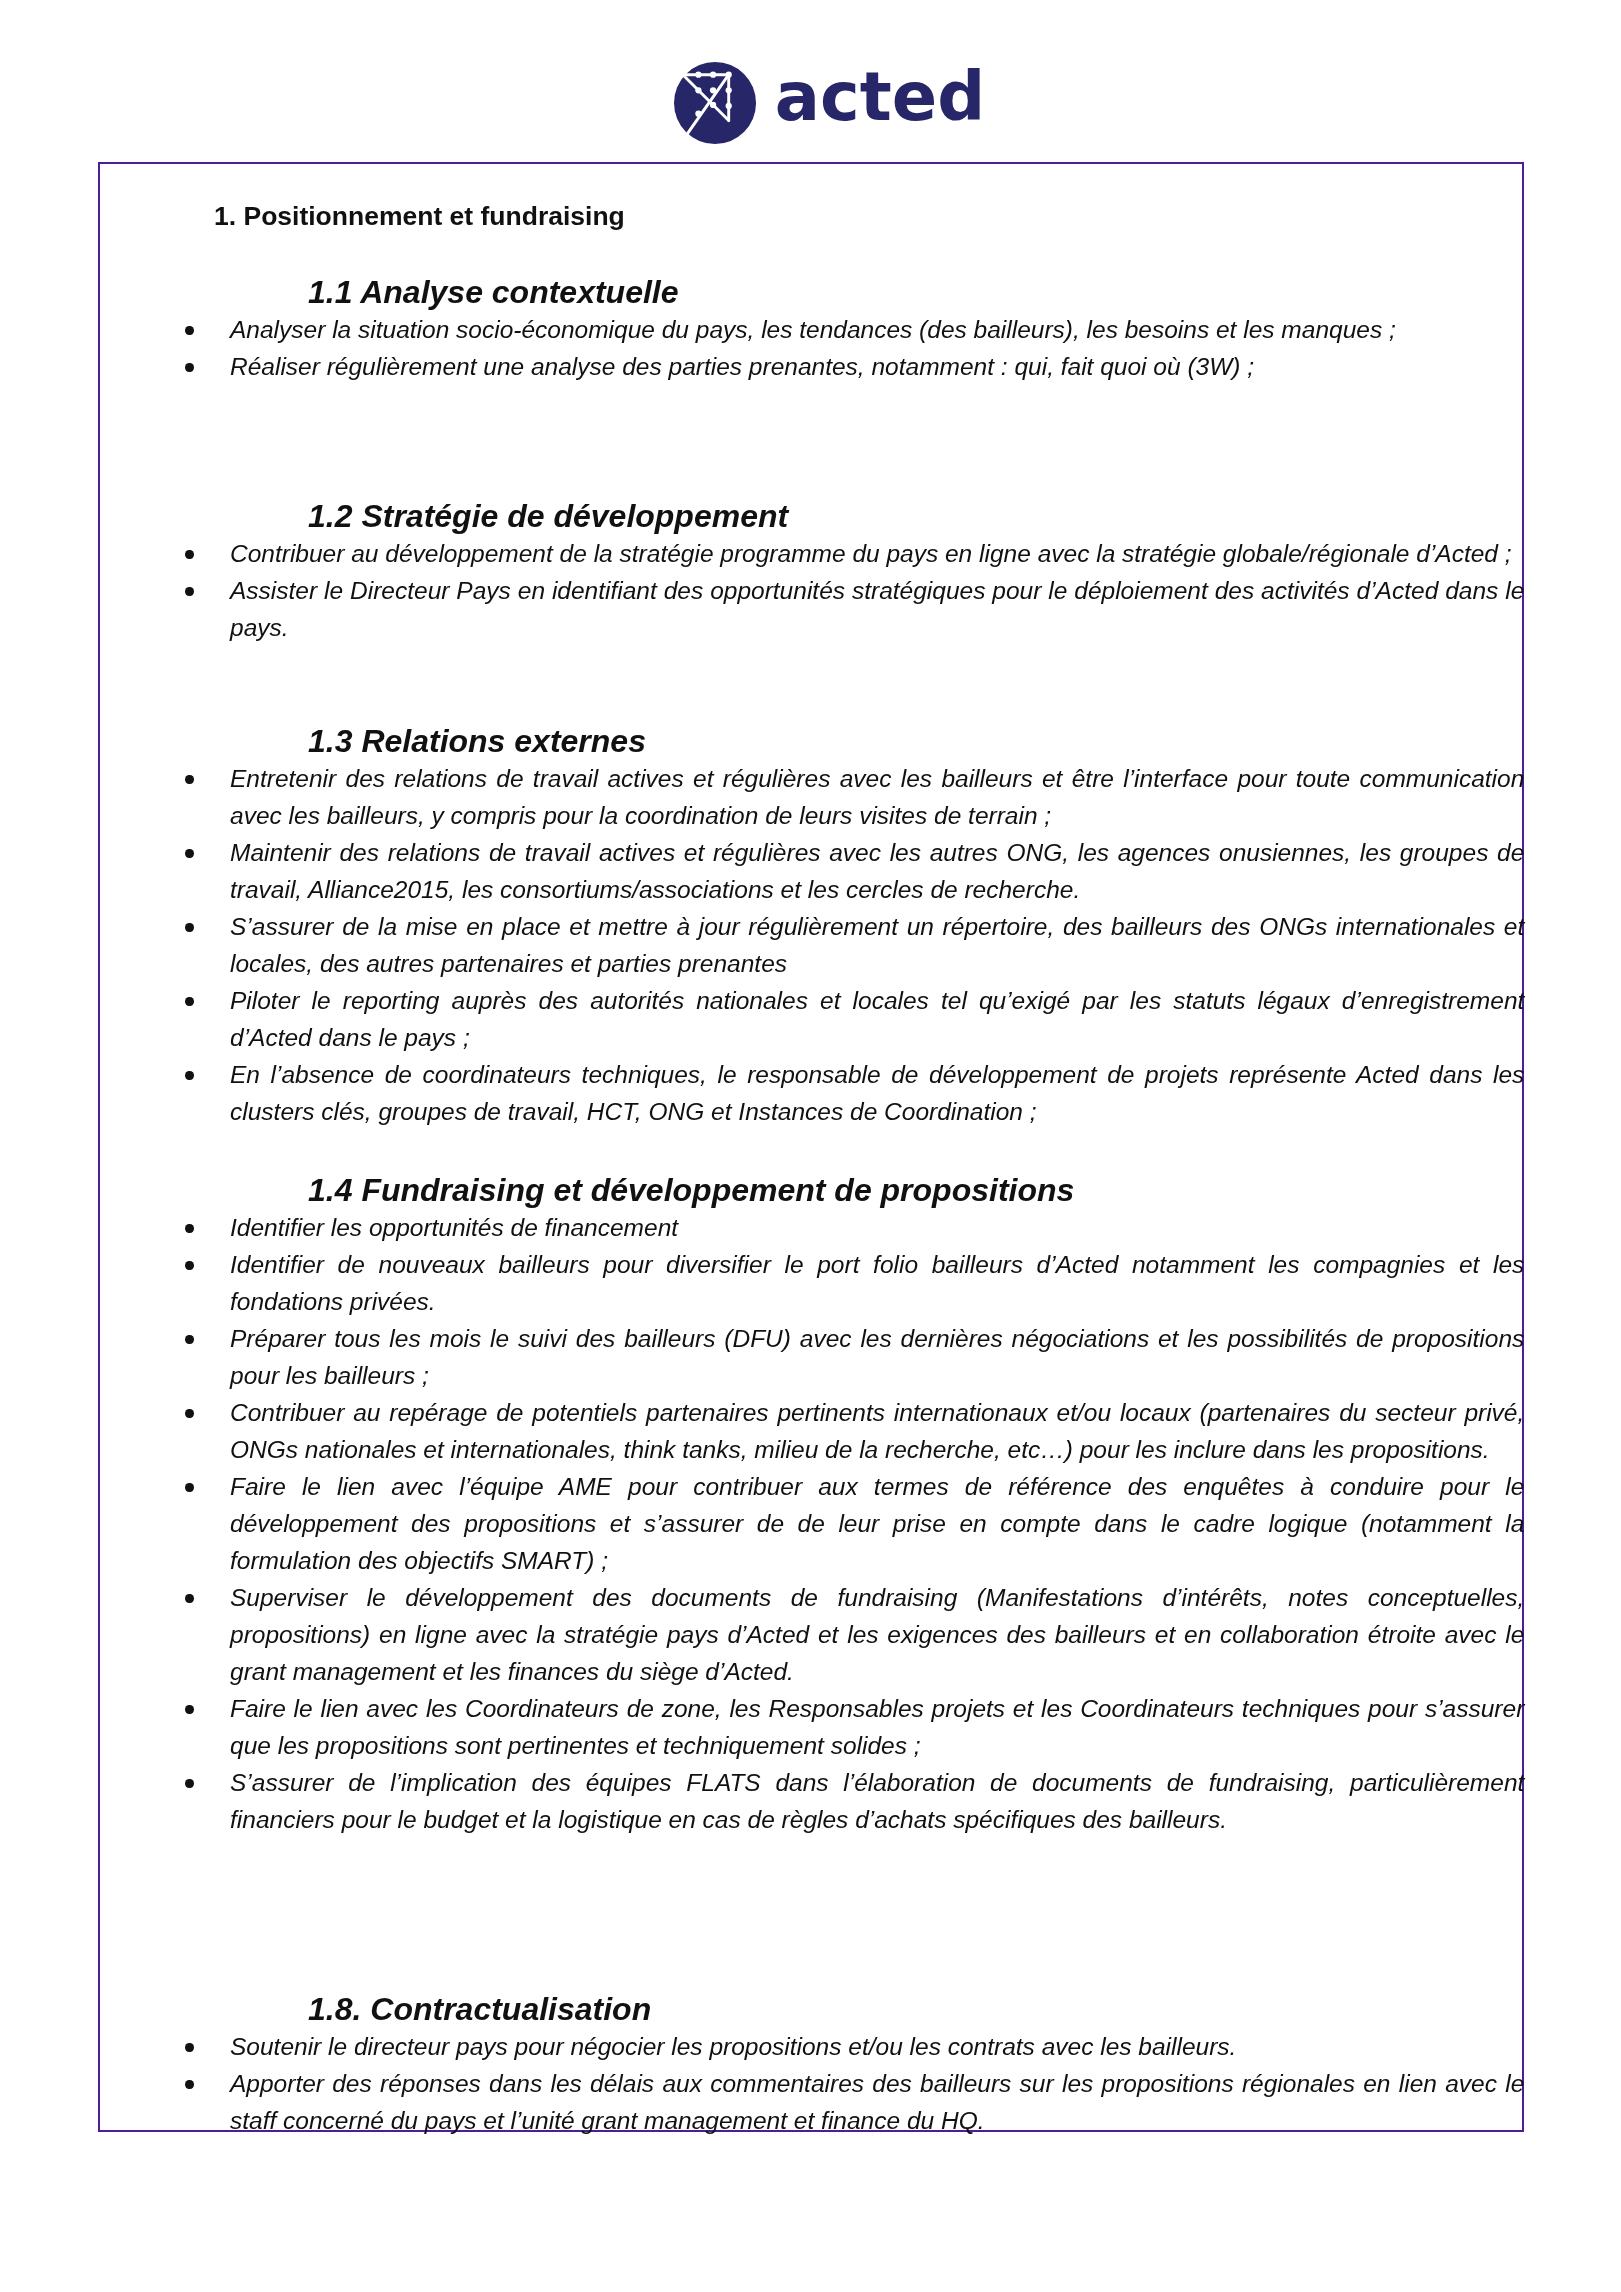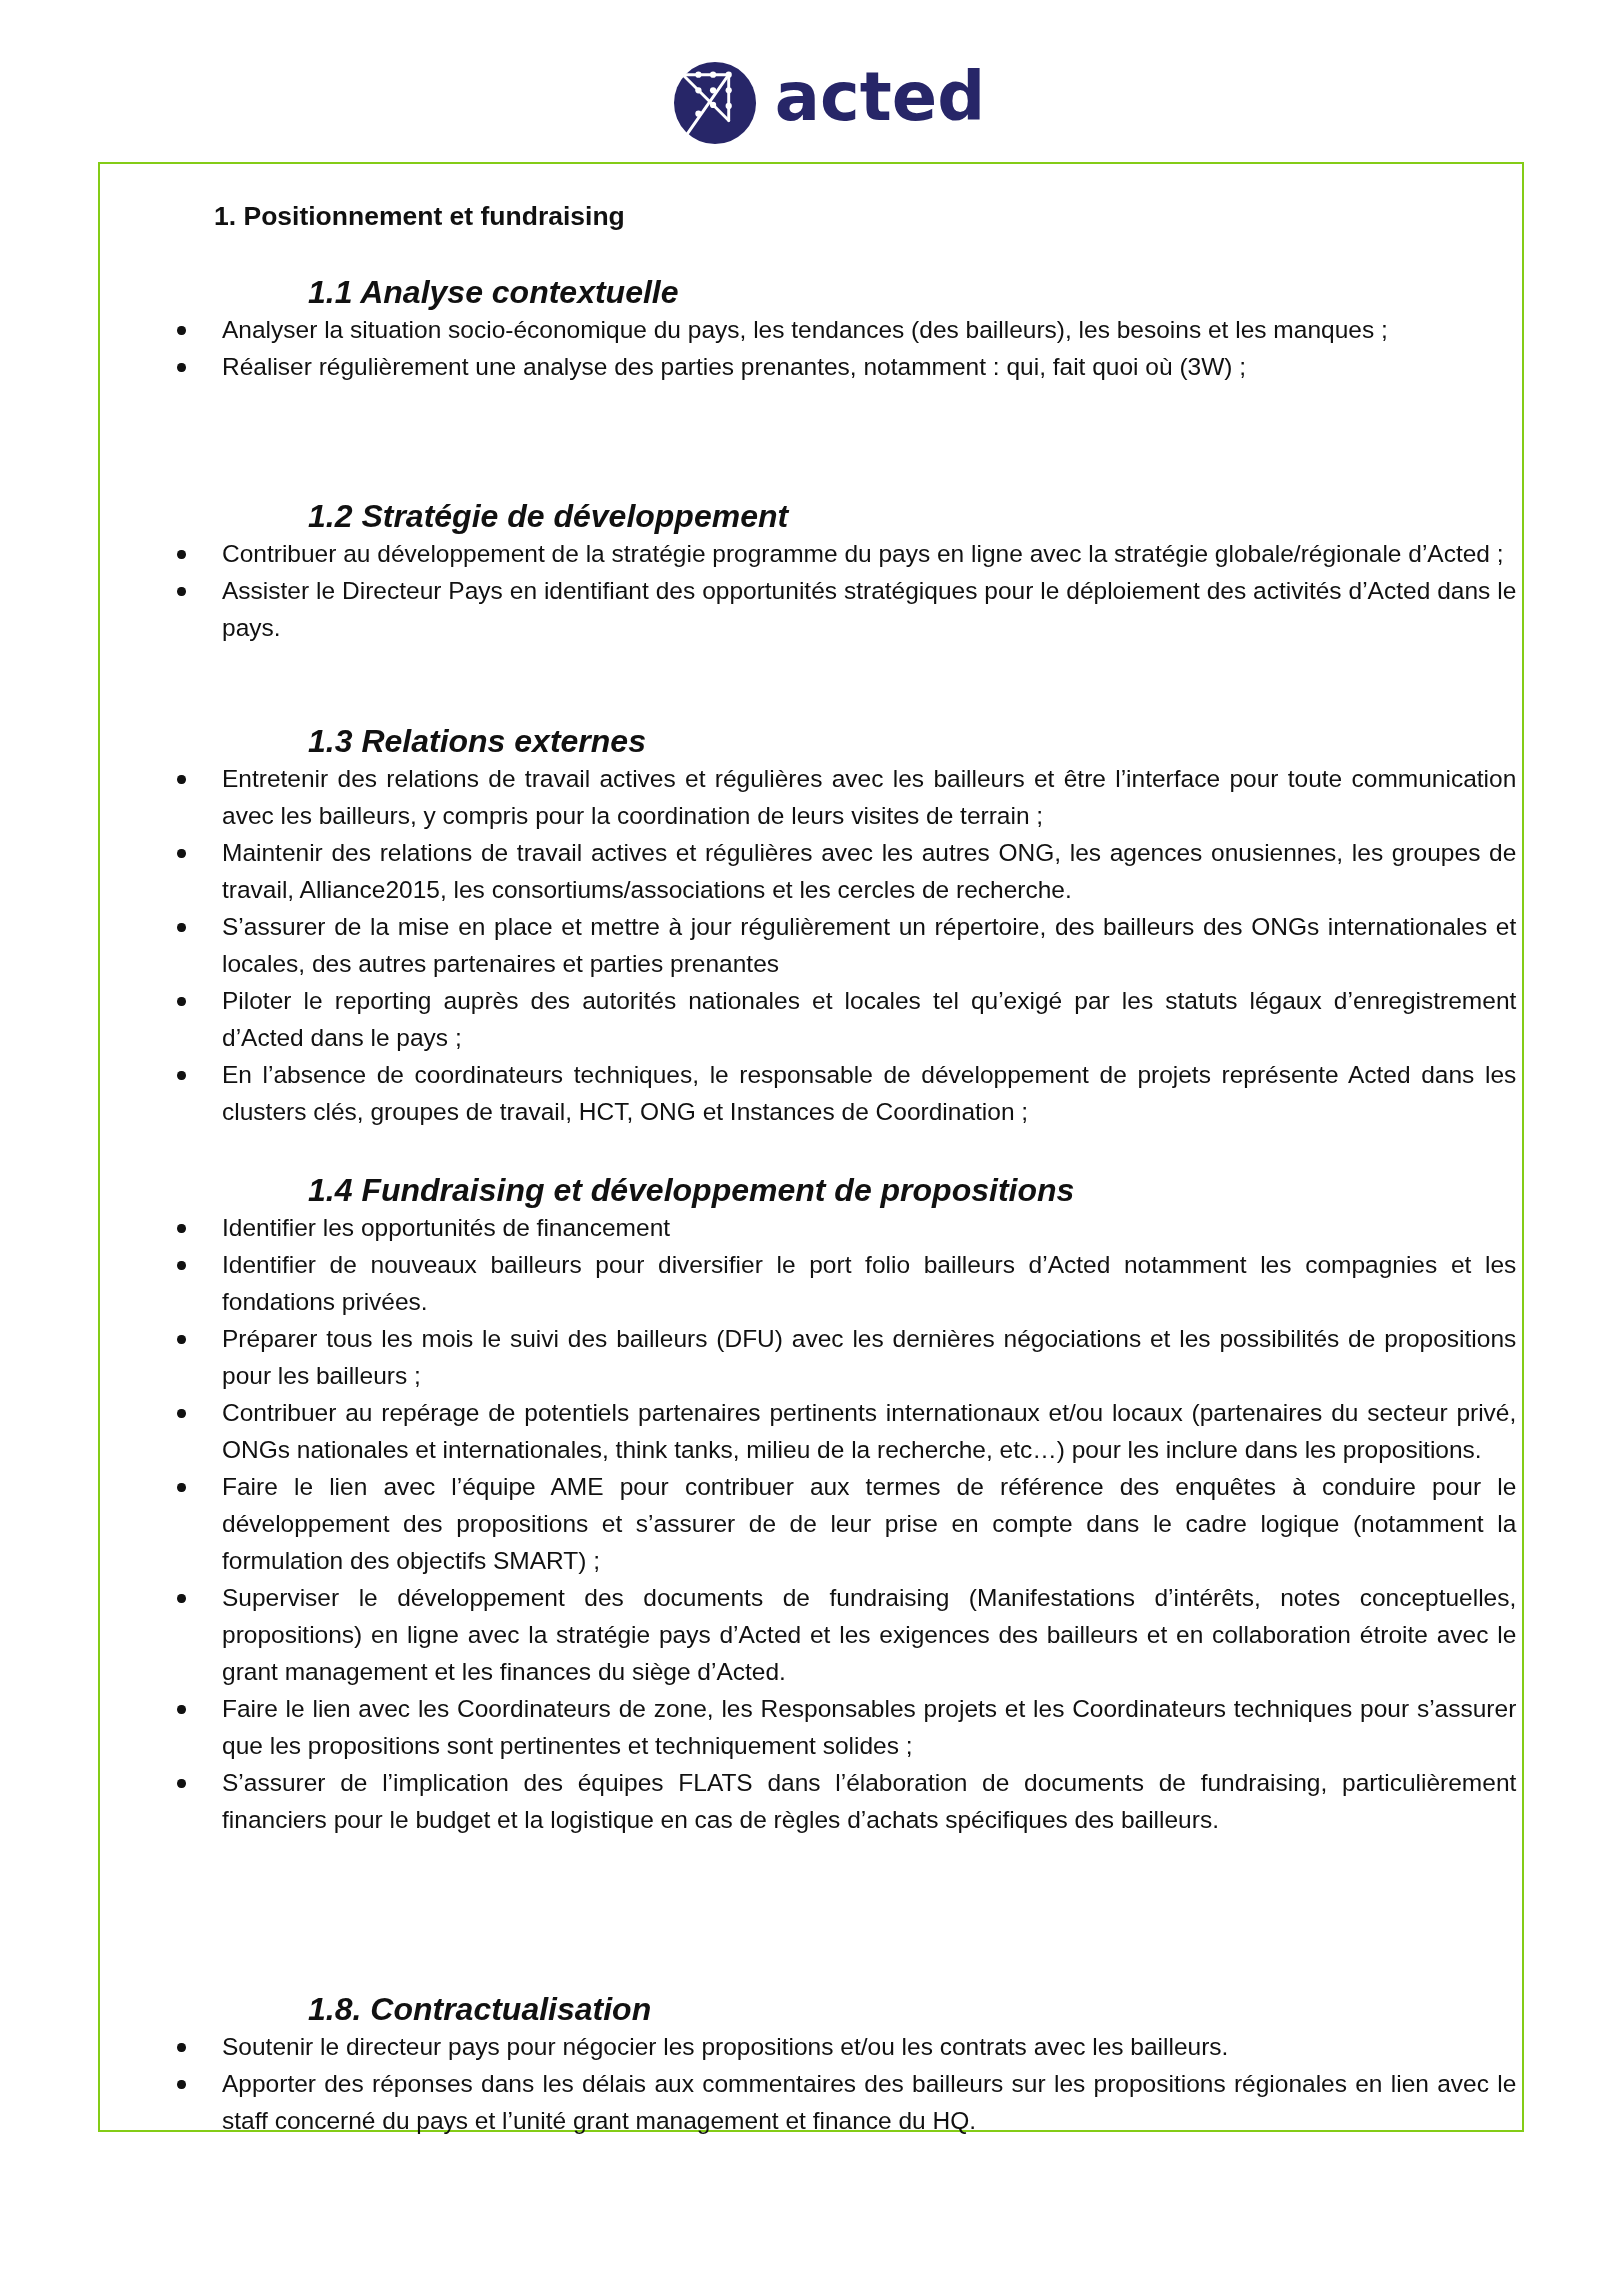--- a/index.html
+++ b/index.html
@@ -37,21 +37,21 @@
       line-height: 84px;
       position: relative;
       top: -5.9px;
     }
     .frame {
       position: absolute;
       left: 98px;
       top: 162px;
       width: 1426px;
       height: 1970px;
-      border: 2px solid #84cc16;
+      border: 2px solid #4c1d95;
       box-sizing: border-box;
     }
     .content {
       position: absolute;
       left: 0;
       top: 0;
       width: 100%;
     }
     .main-heading {
       position: absolute;
@@ -75,23 +75,24 @@
       font-weight: bold;
       font-style: italic;
       margin: 0;
       white-space: nowrap;
     }
     ul.bullets {
       list-style: none;
       margin: 0;
       padding: 0;
       position: absolute;
-      left: 8px;
+      left: 16px;
       top: 37px;
       width: 100%;
+      font-style: italic;
     }
     ul.bullets li {
       position: relative;
       padding-left: 114px;
       padding-right: 13.7px;
       font-size: 24.5px;
       line-height: 37px;
       text-align: justify;
       margin: 0;
     }

